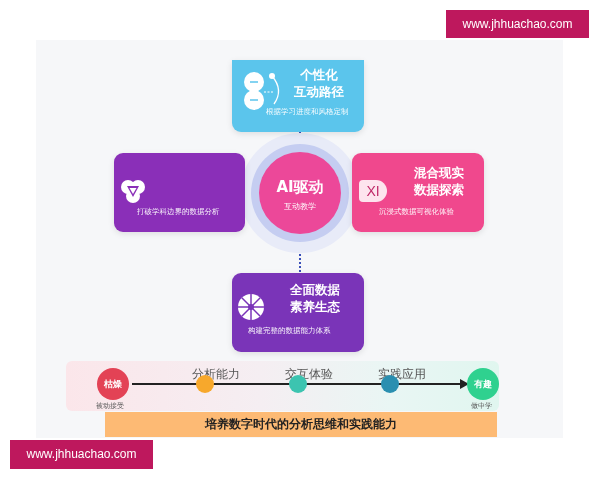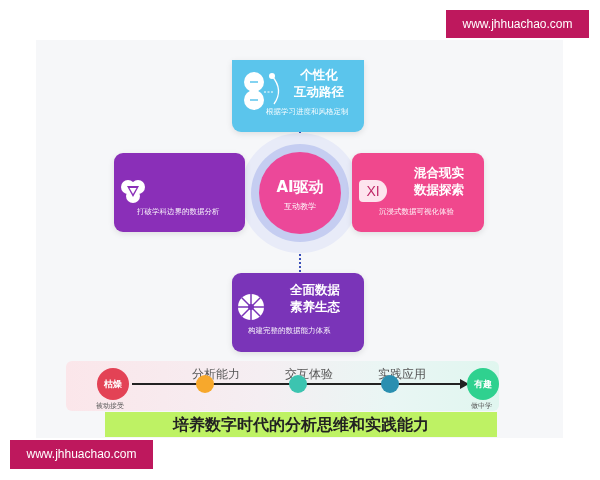--- a/index.html
+++ b/index.html
@@ -54,21 +54,21 @@
   .tl-end {
     position:absolute; width:32px; height:32px; border-radius:50%; color:#fff;
     font-size:9px; font-weight:bold; text-align:center; line-height:32px;
   }
   .tl-dot { position:absolute; width:18px; height:18px; border-radius:50%; }
   .tl-label { position:absolute; font-size:12px; color:#555; white-space:nowrap; }
   .tl-under { position:absolute; font-size:7px; color:#555; white-space:nowrap; }
 
   .banner {
     position:absolute; left:105px; top:412px; width:392px; height:25px;
-    background:#bef264; color:#222; font-weight:bold; font-size:16px;
+    background:#fdba74; color:#222; font-weight:bold; font-size:12px;
     line-height:25px; text-align:center;
   }
   .wm {
     position:absolute; background:#be185d; color:#fff; font-size:12px;
     line-height:28px; text-align:center;
     font-family:"Liberation Sans", "DejaVu Sans", sans-serif;
   }
 </style>
 </head>
 <body>

